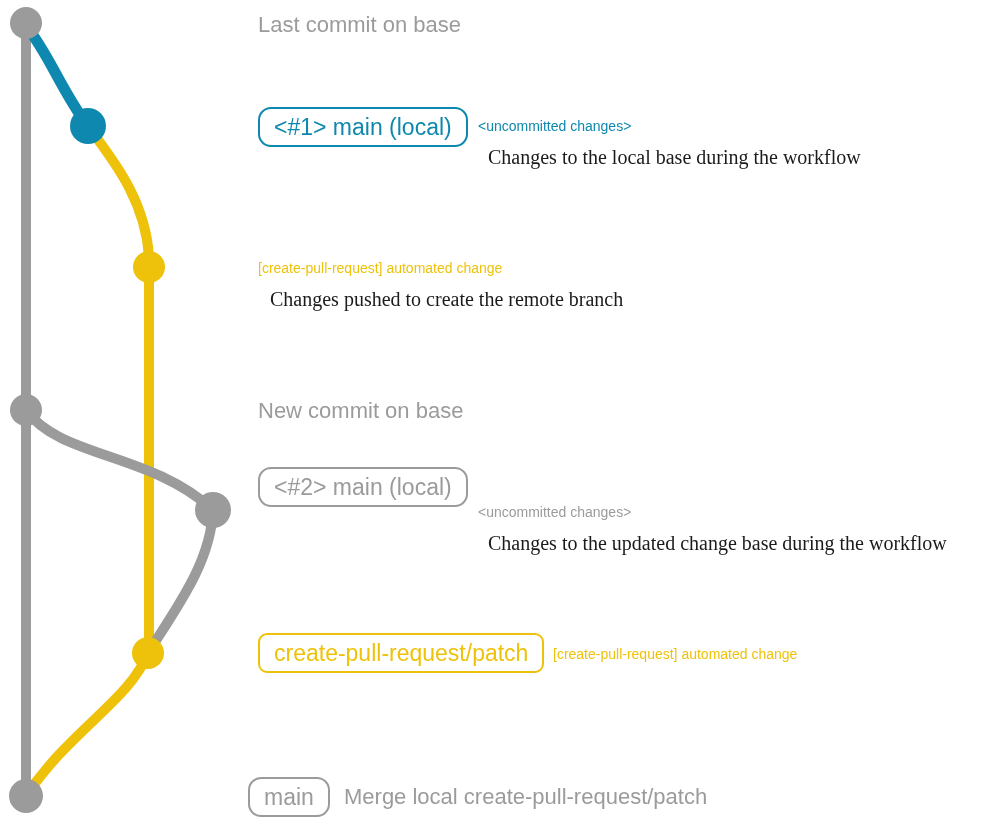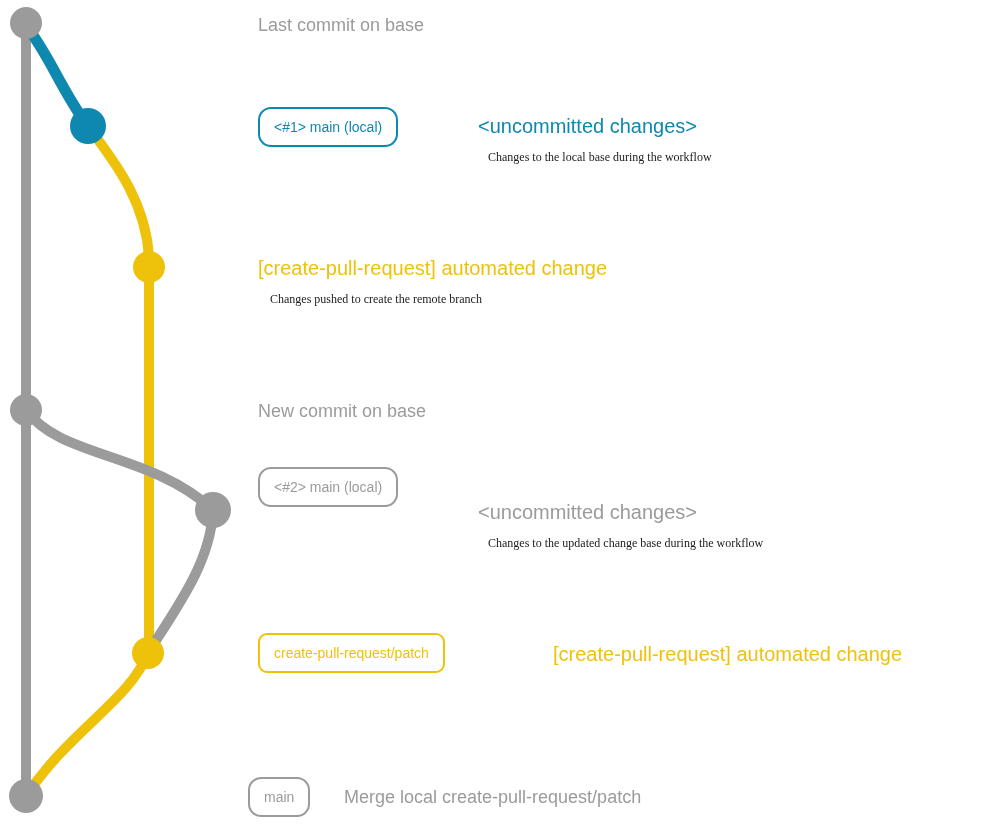--- a/index.html
+++ b/index.html
@@ -20,33 +20,33 @@
   }
   .graph-svg{position:absolute;left:0;top:0;}
   .stroke-gray{stroke:var(--gray);}
   .stroke-blue{stroke:var(--blue);}
   .stroke-yellow{stroke:var(--yellow);}
   .fill-gray{fill:var(--gray);}
   .fill-blue{fill:var(--blue);}
   .fill-yellow{fill:var(--yellow);}
 
   .lbl{position:absolute;white-space:nowrap;}
-  .heading{font-size:18px;line-height:26px;color:var(--gray);}
-  .tag{font-size:20px;line-height:26px;}
+  .heading{font-size:22px;line-height:26px;color:var(--gray);}
+  .tag{font-size:14px;line-height:26px;}
   .tag.blue{color:var(--blue);}
   .tag.yellow{color:var(--yellow);}
   .tag.gray{color:var(--gray);}
   .detail{
     font-family:"Liberation Serif",serif;
-    font-size:12px;line-height:22px;color:var(--ink);
+    font-size:20px;line-height:22px;color:var(--ink);
   }
   .pill{
     position:absolute;
     display:inline-block;
-    font-size:14px;line-height:36px;
+    font-size:23px;line-height:36px;
     padding:0 14px;
     border:2px solid;
     border-radius:13px;
     white-space:nowrap;
     background:var(--bg);
   }
   .pill.blue{color:var(--blue);border-color:var(--blue);}
   .pill.yellow{color:var(--yellow);border-color:var(--yellow);border-radius:9px;}
   .pill.gray{color:var(--gray);border-color:var(--gray);}
 </style>

